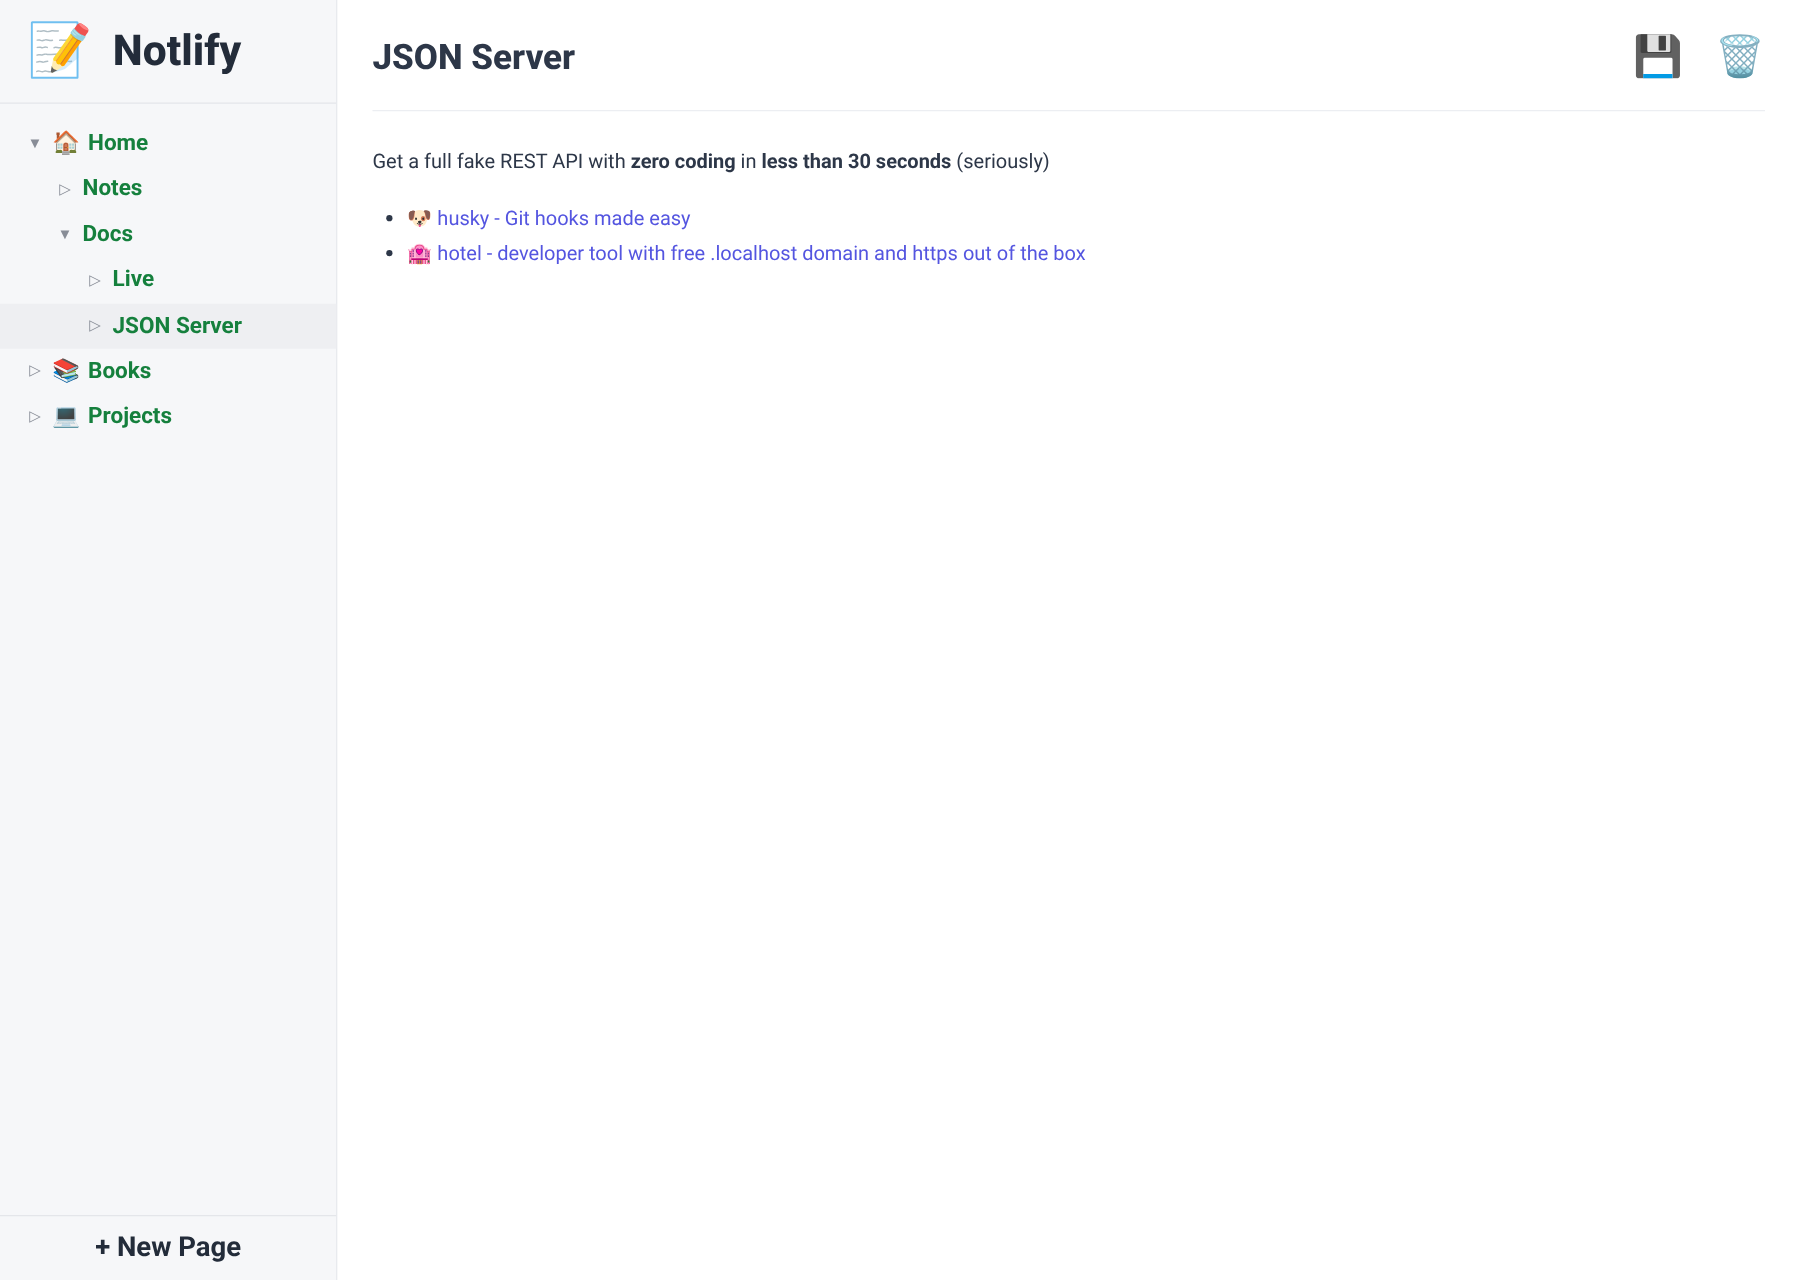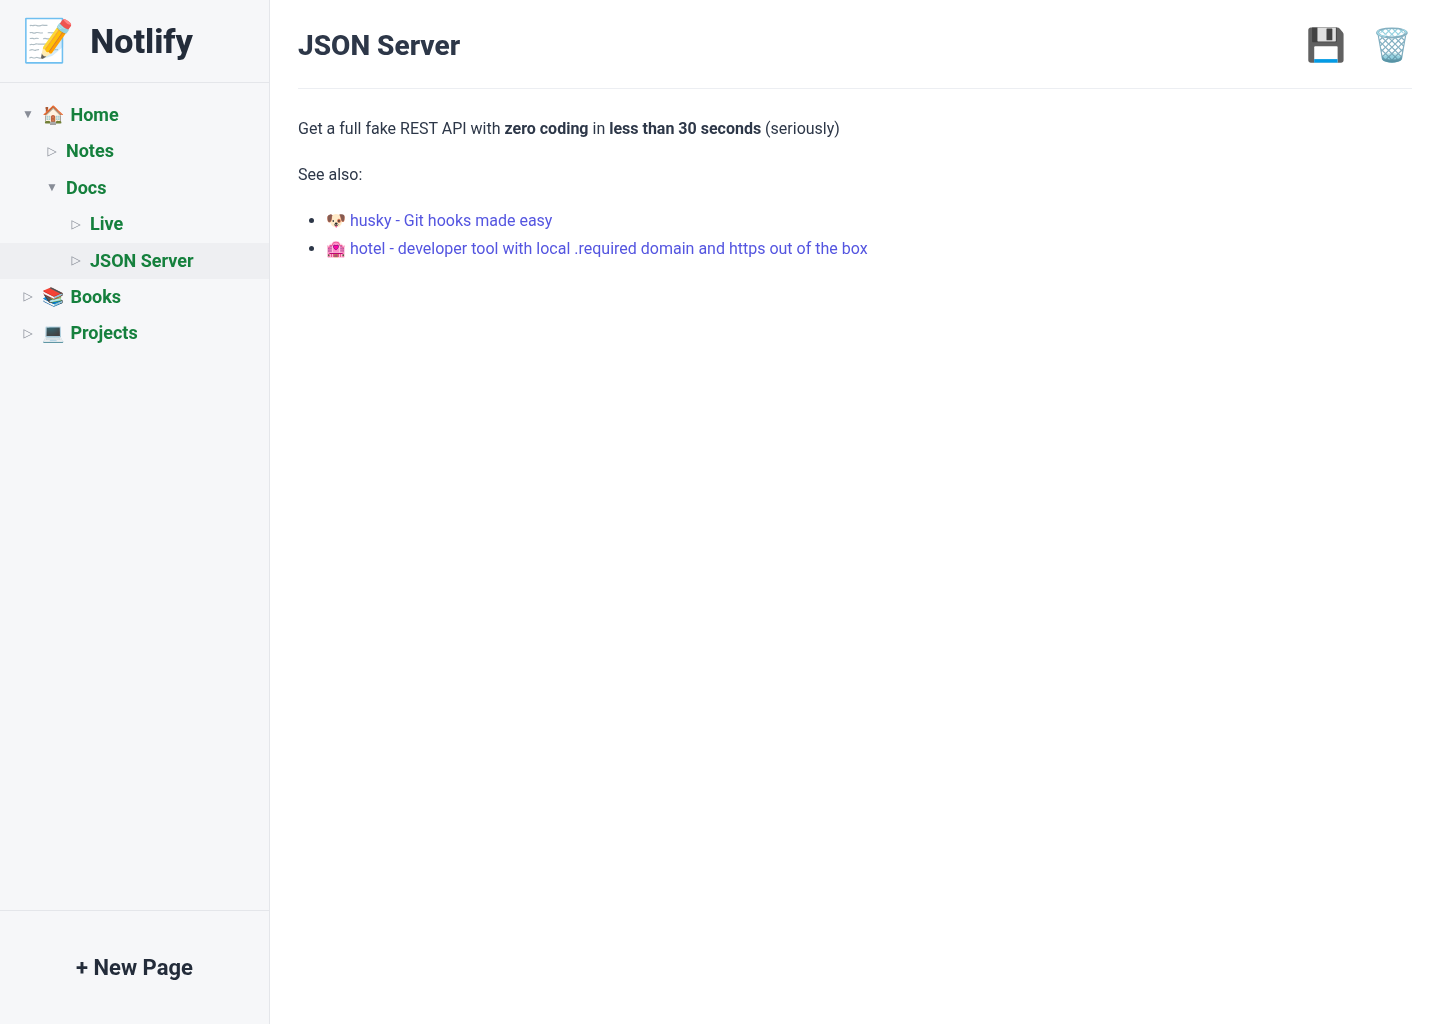--- a/index.html
+++ b/index.html
@@ -59,21 +59,21 @@
     }
     .tree-label {
       color: #15803d;
       font-weight: bold;
     }
     .indent-0 { padding-left: 20px; }
     .indent-1 { padding-left: 44px; }
     .indent-2 { padding-left: 68px; }
     .new-page {
       border-top: 1px solid #e4e6ea;
-      padding: 44px 20px;
+      padding: 13px 20px;
       font-size: 22px;
       font-weight: 700;
       text-align: center;
       cursor: pointer;
       color: #232c3a;
     }
     .main {
       flex: 1;
       display: flex;
       flex-direction: column;
@@ -164,19 +164,18 @@
     <h1 class="page-title">JSON Server</h1>
     <div class="header-actions">
       <span>💾</span>
       <span>🗑️</span>
     </div>
   </div>
   <div class="content">
     <p>
       <span>Get a full fake REST API with </span><b>zero coding</b><span> in </span><b>less than 30 seconds</b><span> (seriously)</span>
     </p>
-    <p>See also:</p>
     <ul id="links2">
         <li><span>🐶 </span><a href="#">husky - Git hooks made easy</a></li>
-        <li><span>🏩 </span><a href="#">hotel - developer tool with local .required domain and https out of the box</a></li>
+        <li><span>🏩 </span><a href="#">hotel - developer tool with free .localhost domain and https out of the box</a></li>
       </ul>
   </div>
 </div>
 
 </body></html>

